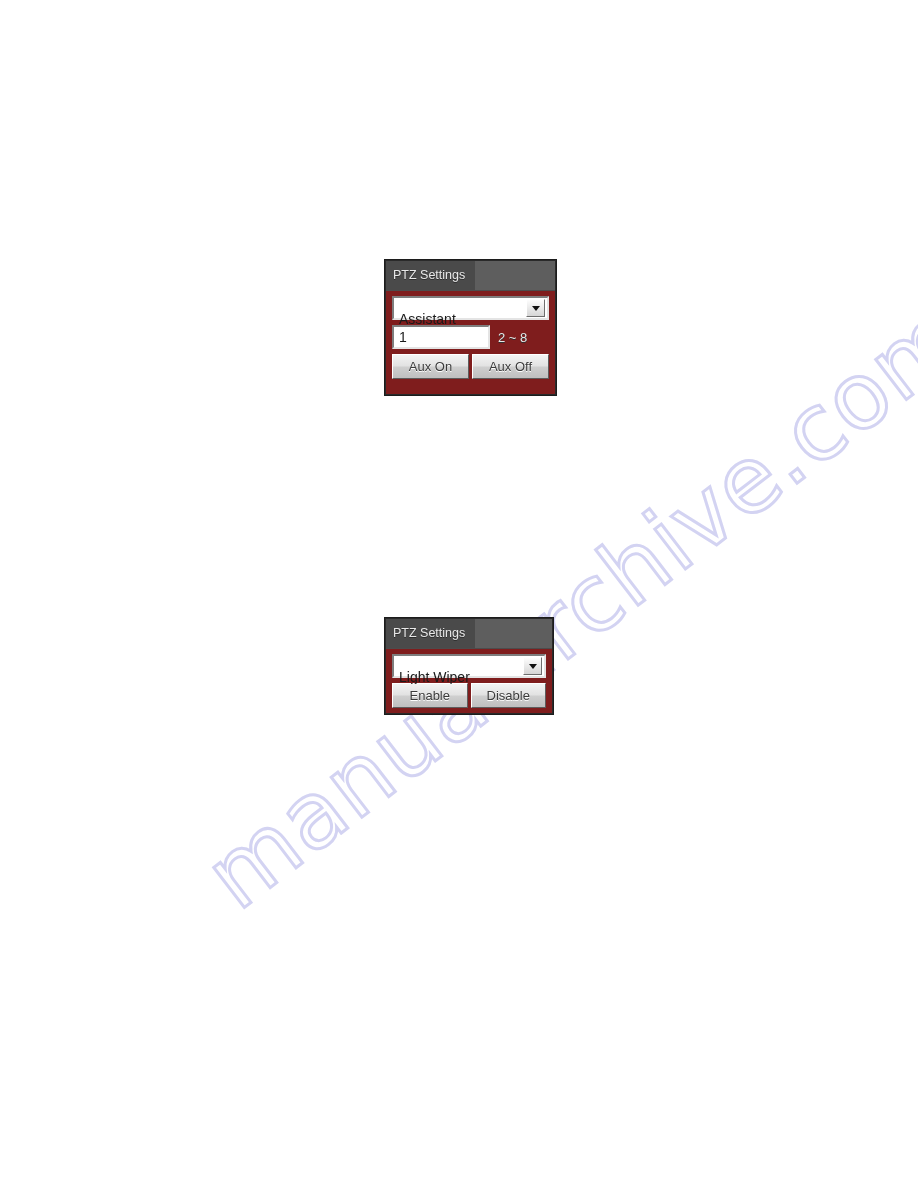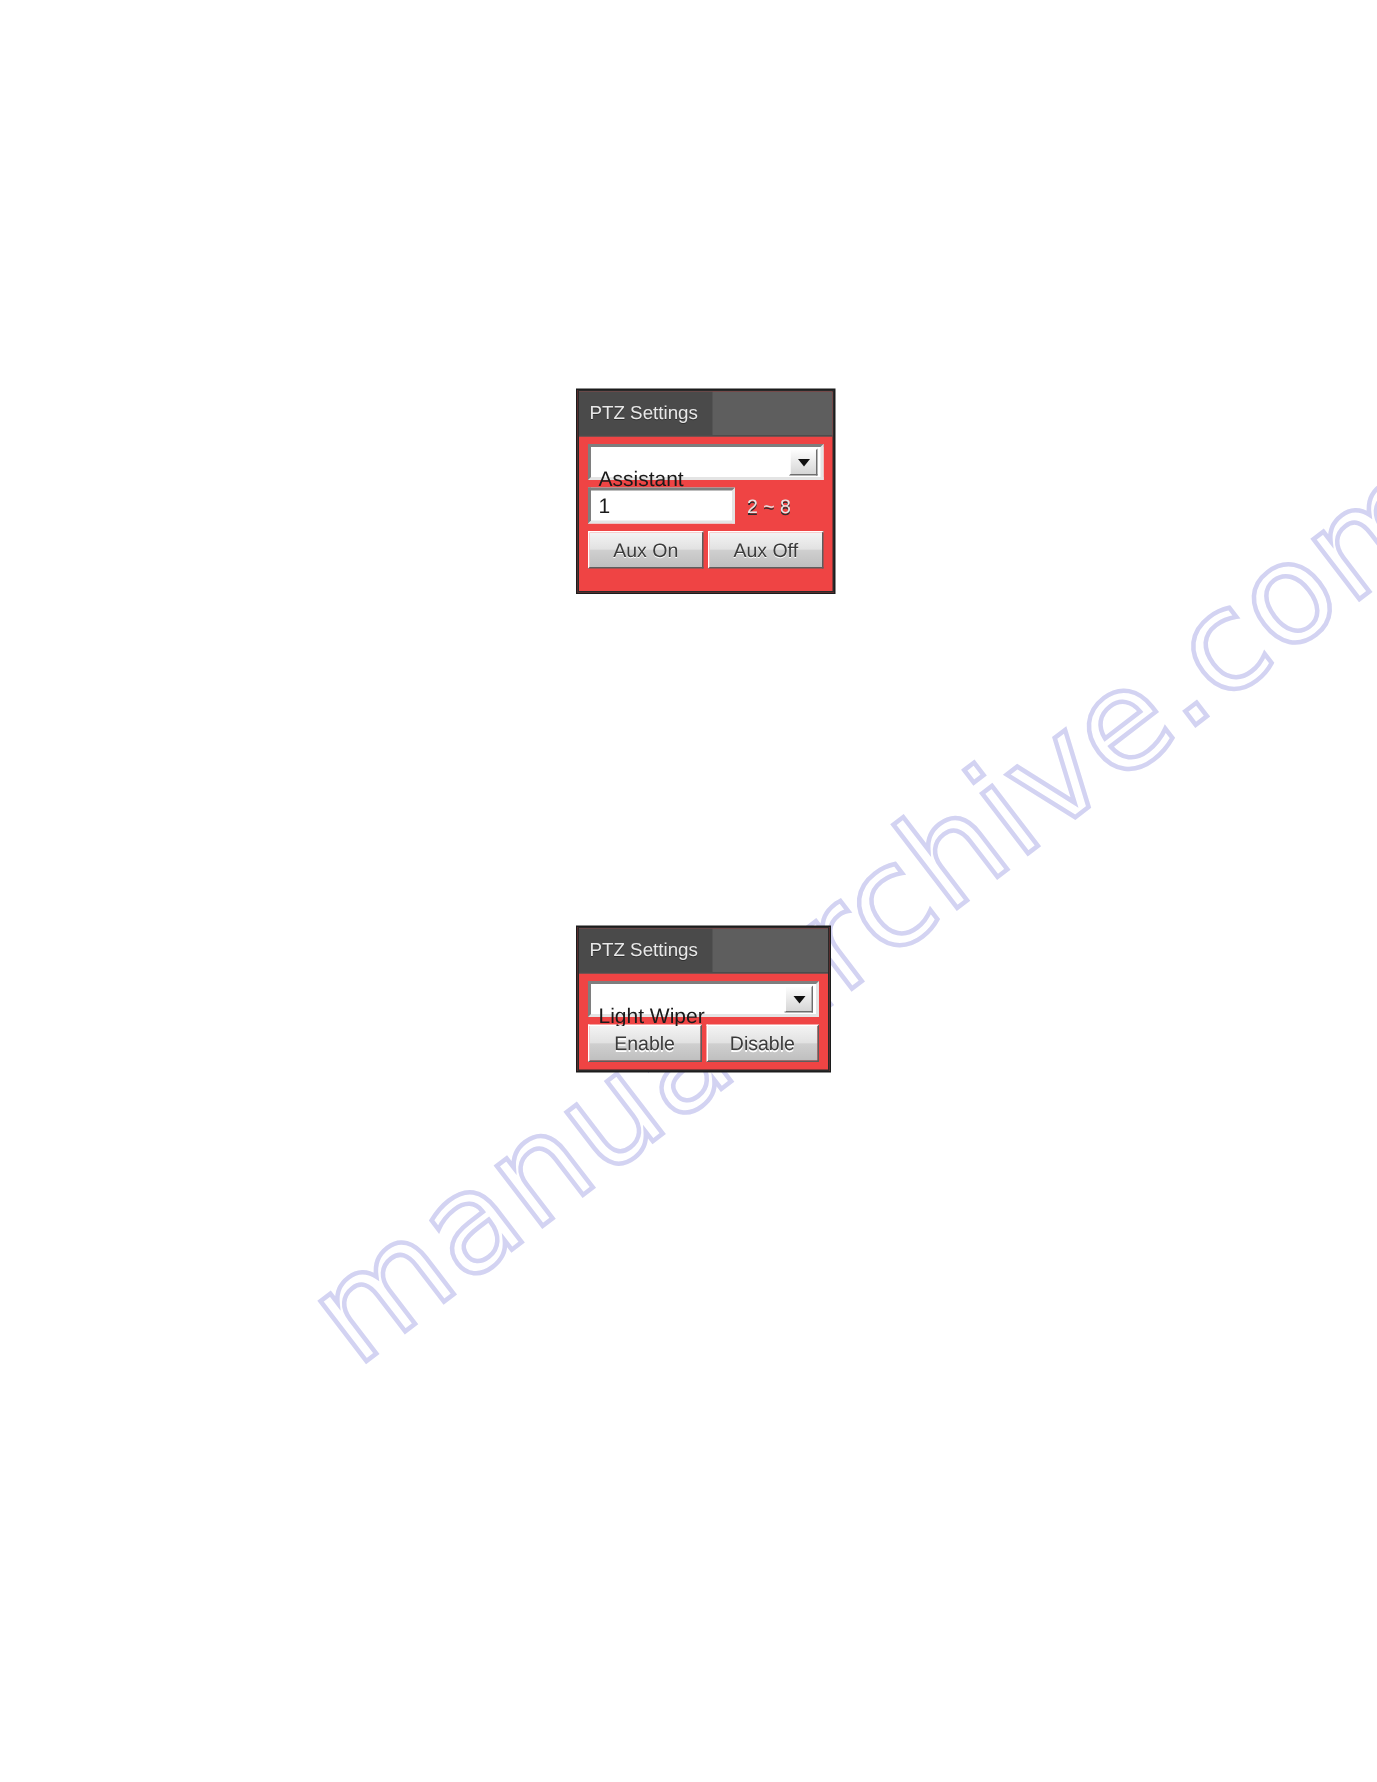--- a/index.html
+++ b/index.html
@@ -39,21 +39,21 @@
     text-stroke: 3px #d3d3f2;
     white-space: nowrap;
     user-select: none;
     pointer-events: none;
   }
 
   
   .ptz-panel {
     position: absolute;
     box-sizing: border-box;
-    background: #ef4444;
+    background: #7f1d1d;
     border: 1px solid #2a2a2a;
     box-shadow: 0 0 0 1px #1c1c1c;
     padding: 0 0 5px 0;
   }
   .ptz-panel.panel-1 {
     left: 385px;
     top: 260px;
     width: 171px;
     height: 135px;
   }

